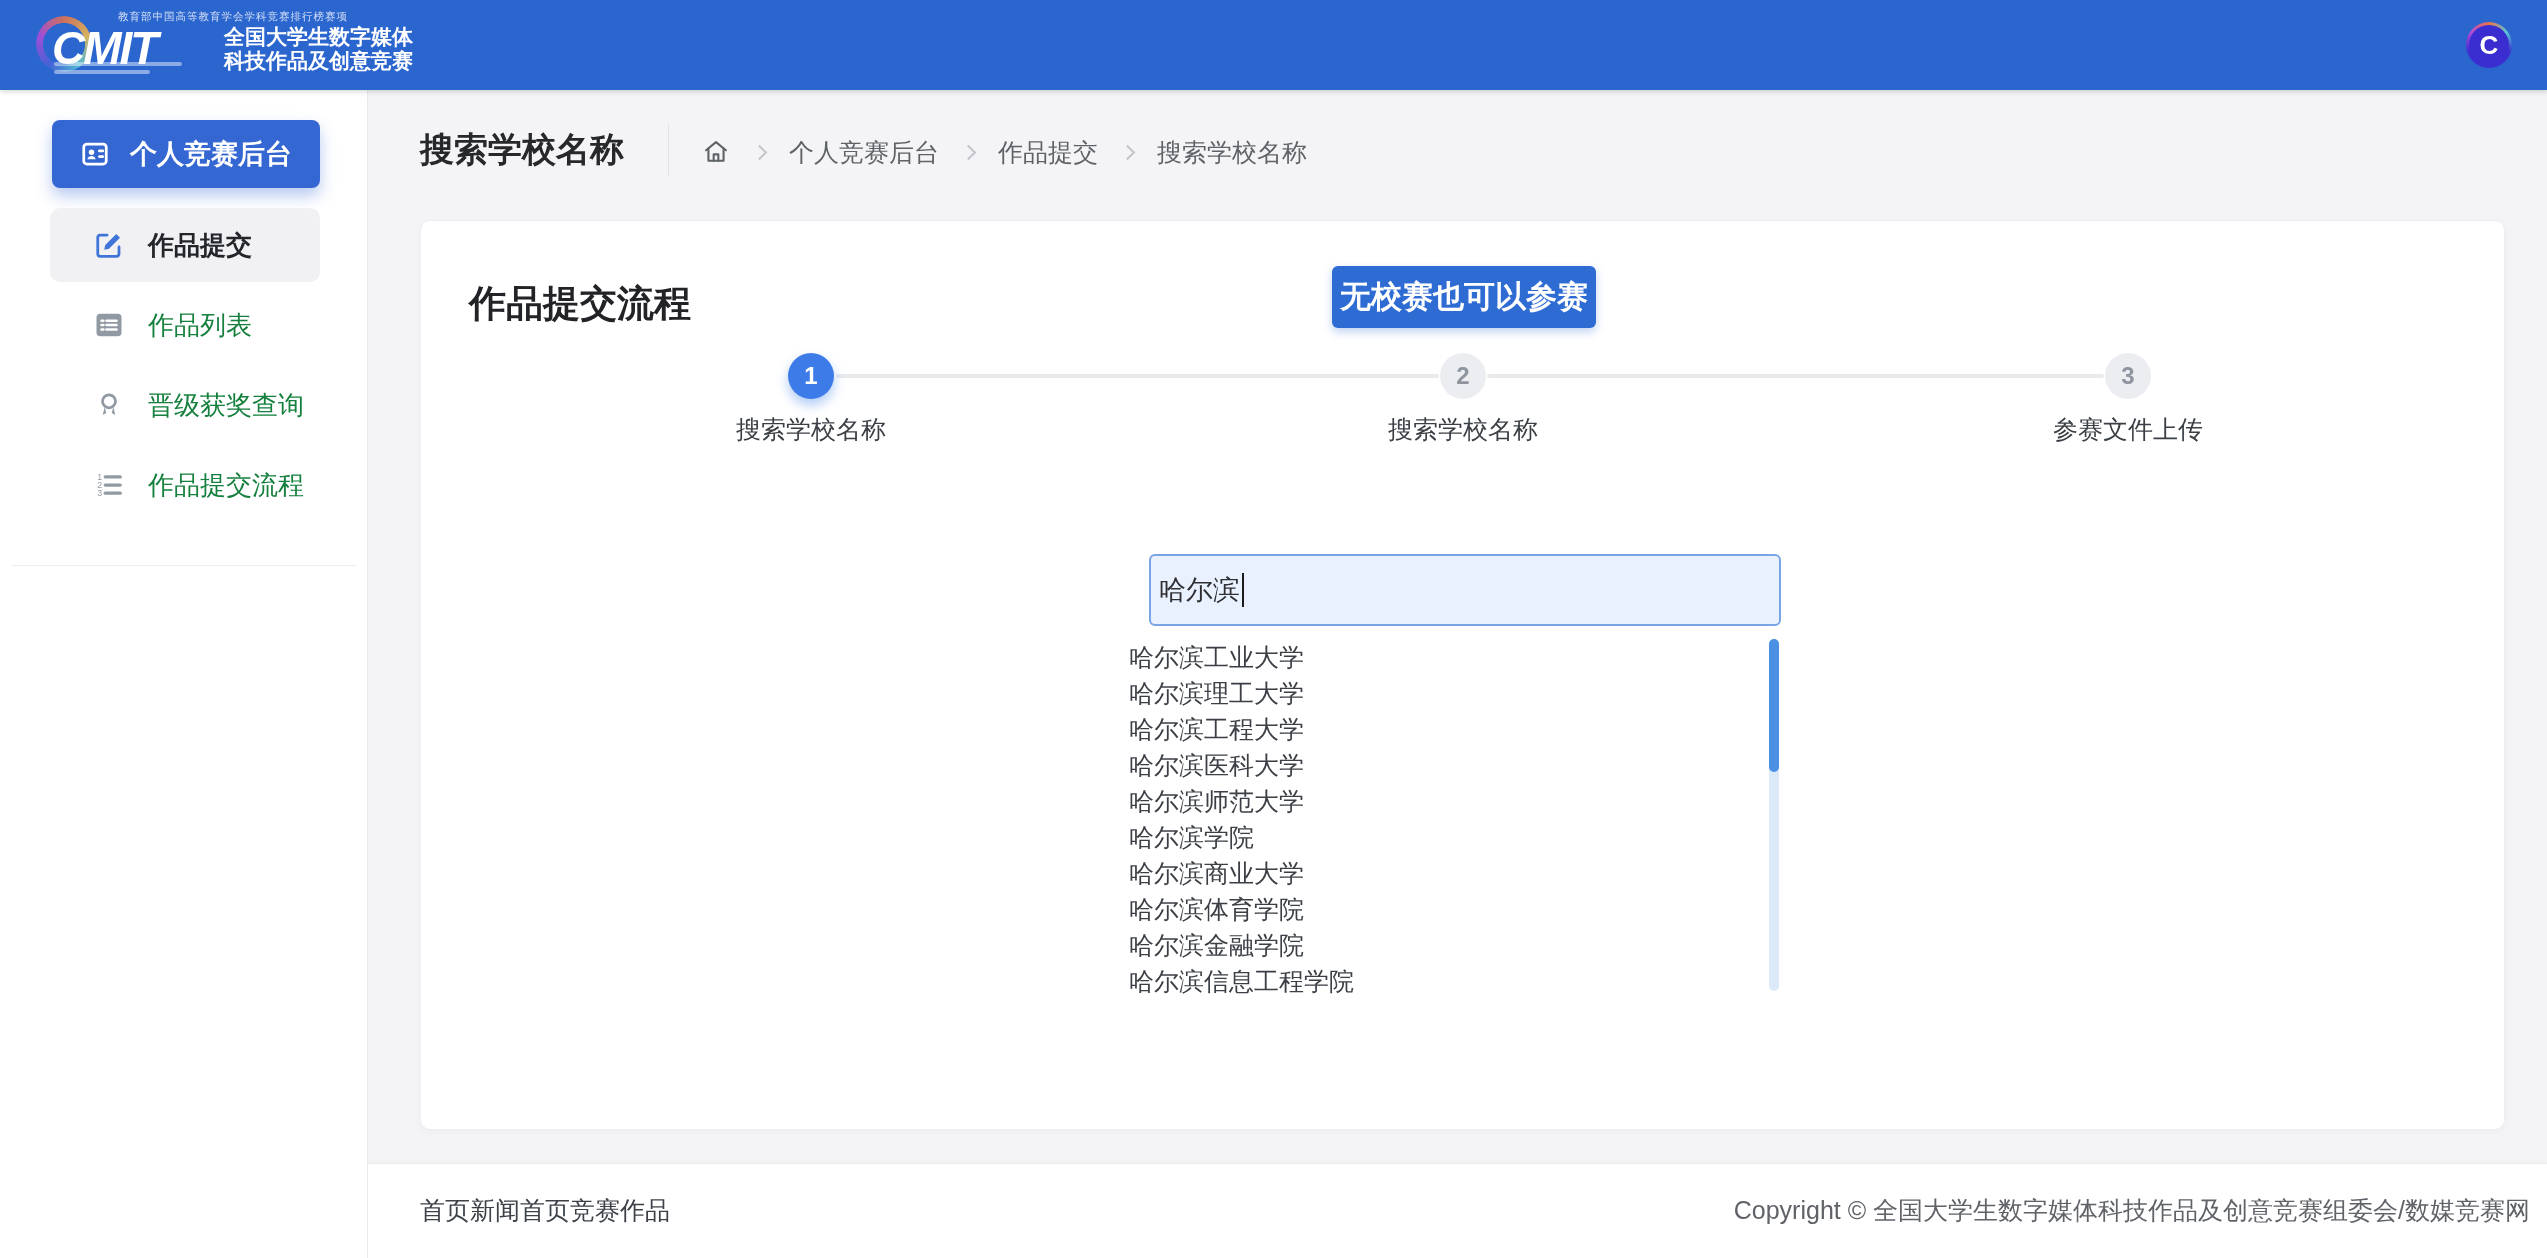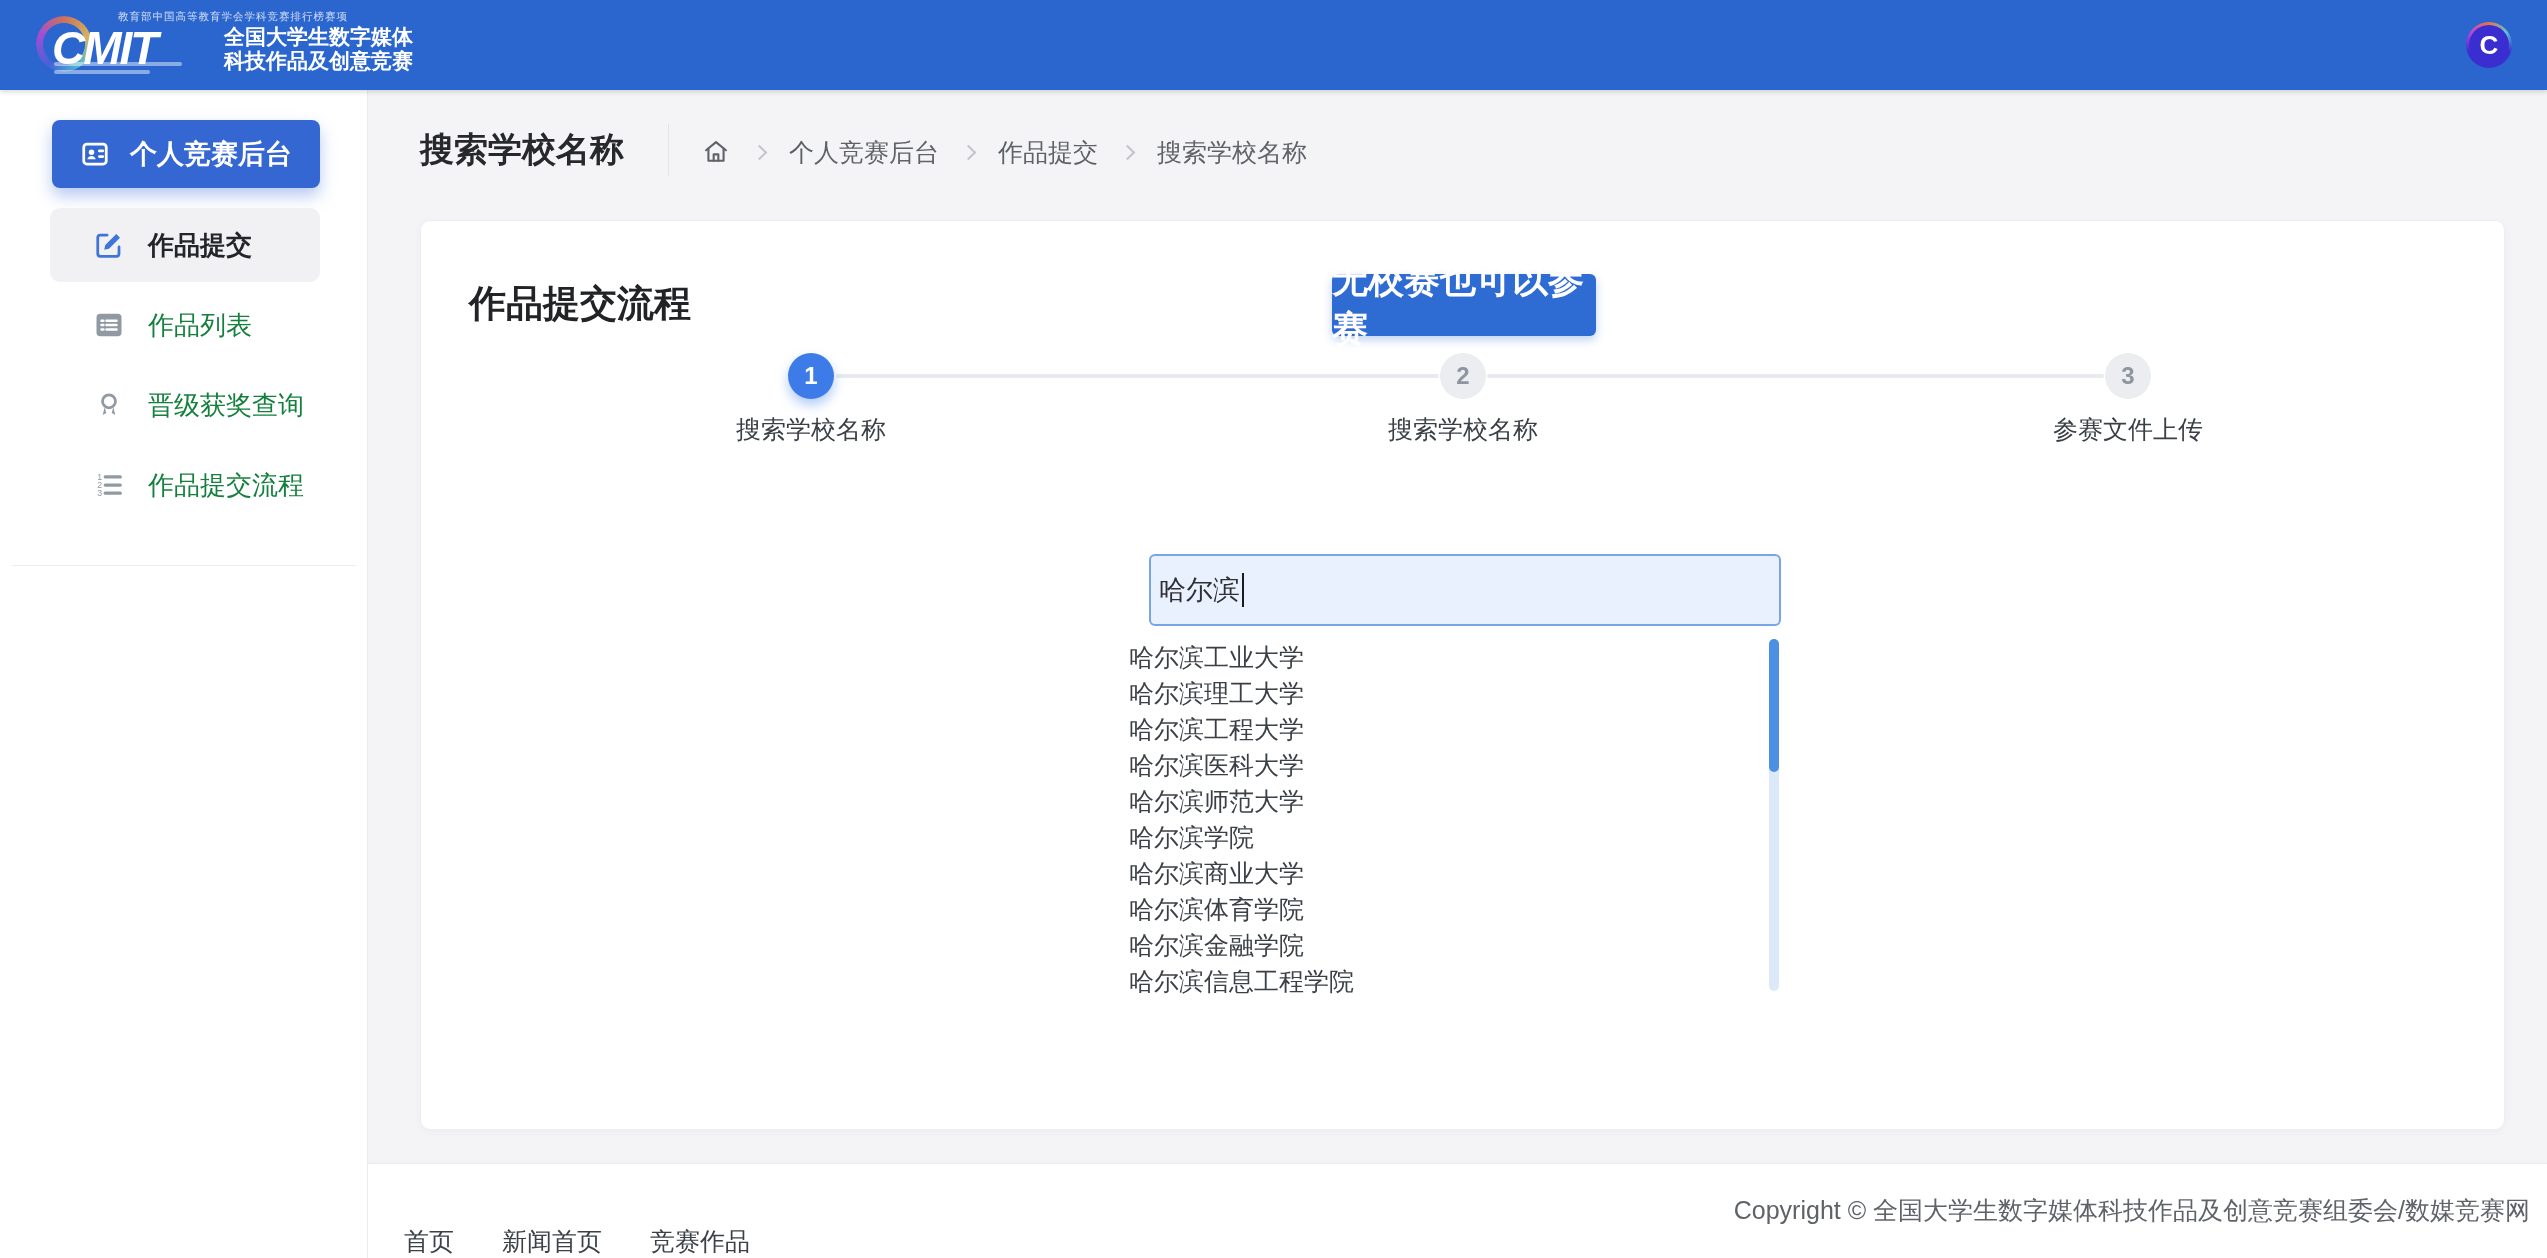--- a/index.html
+++ b/index.html
@@ -38,22 +38,22 @@
   .page-title { position:absolute; left:420px; top:127px; font-size:34px; font-weight:bold; color:#27282b; z-index:5; }
   .title-divider { position:absolute; left:668px; top:124px; width:1px; height:52px; background:#e4e4e8; }
   .breadcrumb { position:absolute; left:702px; top:132px; height:40px; display:flex; align-items:center; gap:22px; z-index:5; }
   .crumb { font-size:25px; color:#5f6368; cursor:pointer; }
   .crumb.current { cursor:default; }
   .chev { width:11px; height:11px; border-top:2px solid #c2c5cb; border-right:2px solid #c2c5cb; transform:rotate(45deg); margin:0 2px; }
 
   
   .card { position:absolute; left:420px; top:220px; width:2085px; height:910px; background:#fff; border:1px solid #eceef1; border-radius:10px; box-shadow:0 2px 10px rgba(0,0,0,.03); z-index:4; }
   .card-heading { position:absolute; left:48px; top:58px; font-size:37px; font-weight:bold; color:#222326; }
-  .cta-btn { position:absolute; left:911px; top:53px; width:264px; height:62px; border-radius:6px; background:#2e6bd2; color:#fff;
-    font-size:36px; font-weight:bold; display:flex; align-items:center; justify-content:center; cursor:pointer; box-shadow:0 4px 10px rgba(46,107,210,.3); }
+  .cta-btn { position:absolute; left:911px; top:45px; width:264px; height:62px; border-radius:6px; background:#2e6bd2; color:#fff;
+    font-size:31px; font-weight:bold; display:flex; align-items:center; justify-content:center; cursor:pointer; box-shadow:0 4px 10px rgba(46,107,210,.3); }
 
   .steps { position:absolute; left:0; top:0; width:2085px; height:260px; }
   .step-line { position:absolute; top:153px; height:4px; background:#e8eaed; border-radius:2px; }
   .step-circle { position:absolute; top:132px; width:46px; height:46px; border-radius:50%; background:#ebedf0; color:#8e959e;
     font-size:24px; font-weight:bold; display:flex; align-items:center; justify-content:center; transform:translateX(-50%); }
   .step-circle.active { background:#3d7ce8; color:#fff; box-shadow:0 6px 12px rgba(61,124,232,.4); }
   .step-label { position:absolute; top:192px; width:300px; text-align:center; transform:translateX(-50%); font-size:25px; color:#3a3f45; }
 
   .search-box { position:absolute; left:728px; top:333px; width:632px; height:72px; background:#e9f1fe; border:2px solid #79a4e6; border-radius:6px;
     display:flex; align-items:center; padding-left:8px; cursor:text; }
@@ -63,21 +63,21 @@
   .result-list { position:absolute; left:708px; top:418px; width:624px; }
   .result-item { height:36px; line-height:36px; font-size:25px; color:#3c4046; cursor:pointer; white-space:nowrap; }
   .scrollbar { position:absolute; left:1348px; top:418px; width:10px; height:352px; background:#dce9f8; border-radius:5px; }
   .scroll-thumb { position:absolute; left:0; top:0; width:10px; height:133px; background:#4b90e2; border-radius:5px; cursor:pointer; }
 
   .notice { position:absolute; left:728px; top:786px; width:636px; font-size:25.5px; line-height:36px; color:#e25252; text-align:justify; }
 
   
   .footer { position:absolute; left:0; top:1163px; width:2547px; height:95px; background:#fff; z-index:10; }
   .footer-border { position:absolute; left:368px; top:0; width:2179px; height:1px; background:#ebebee; box-shadow:0 -1px 3px rgba(0,0,0,.04); }
-  .footer-links { position:absolute; left:404px; top:0; height:95px; display:flex; align-items:flex-end; gap:48px; }
+  .footer-links { position:absolute; left:420px; top:0; height:95px; display:flex; align-items:center; }
   .footer-link { font-size:25px; color:#3c4148; cursor:pointer; }
   .copyright { position:absolute; right:17px; top:0; height:95px; display:flex; align-items:center; font-size:25px; color:#5f6368; }
 
   .icon { flex:0 0 auto; display:block; }
 </style>
 </head>
 <body>
 
 <div id="app">
 

